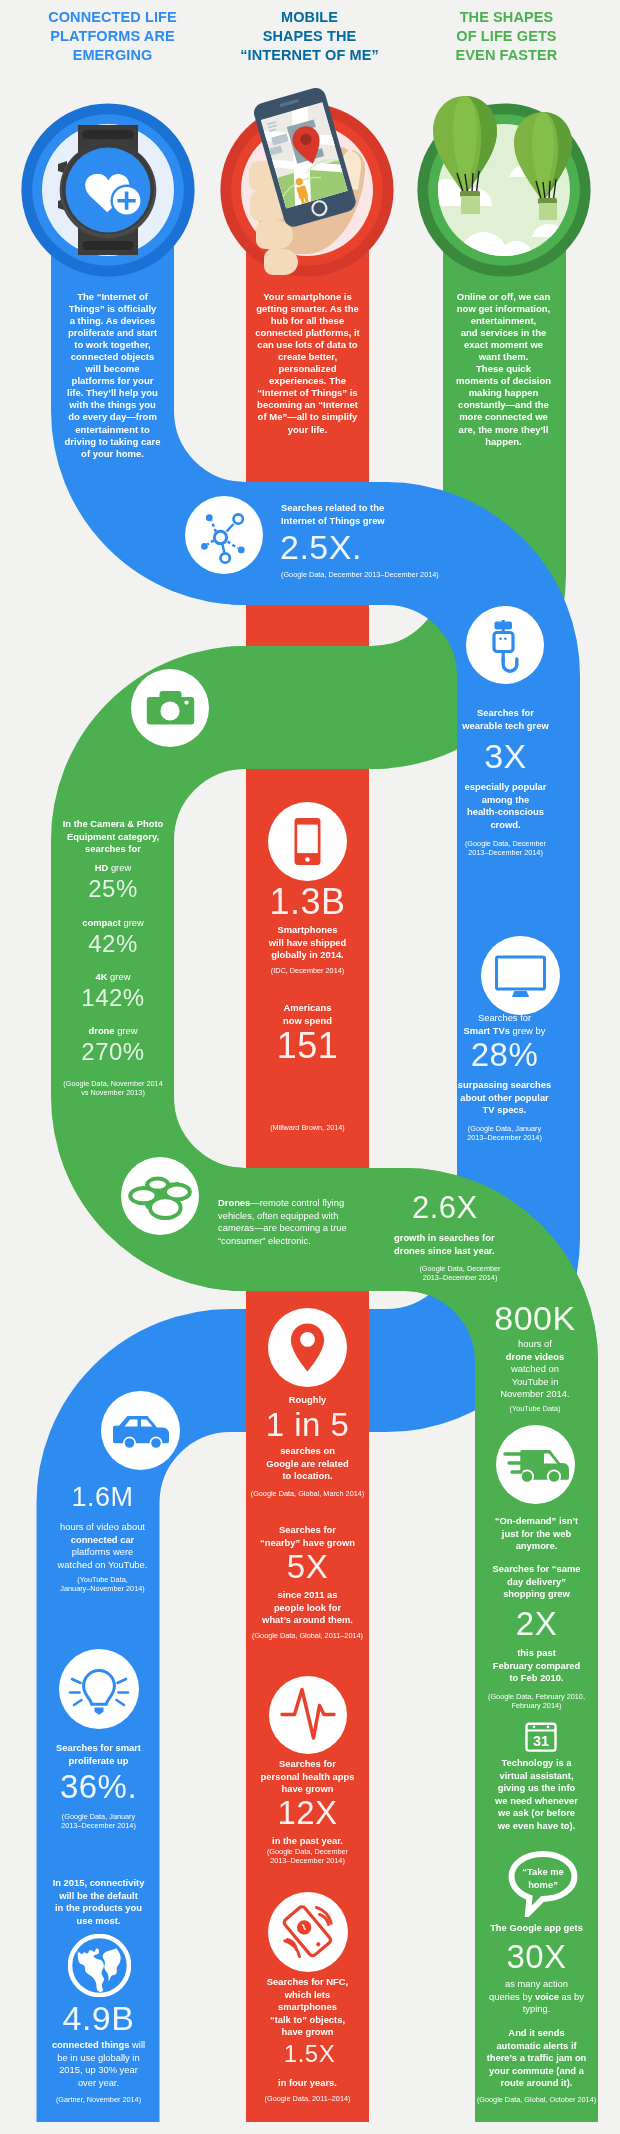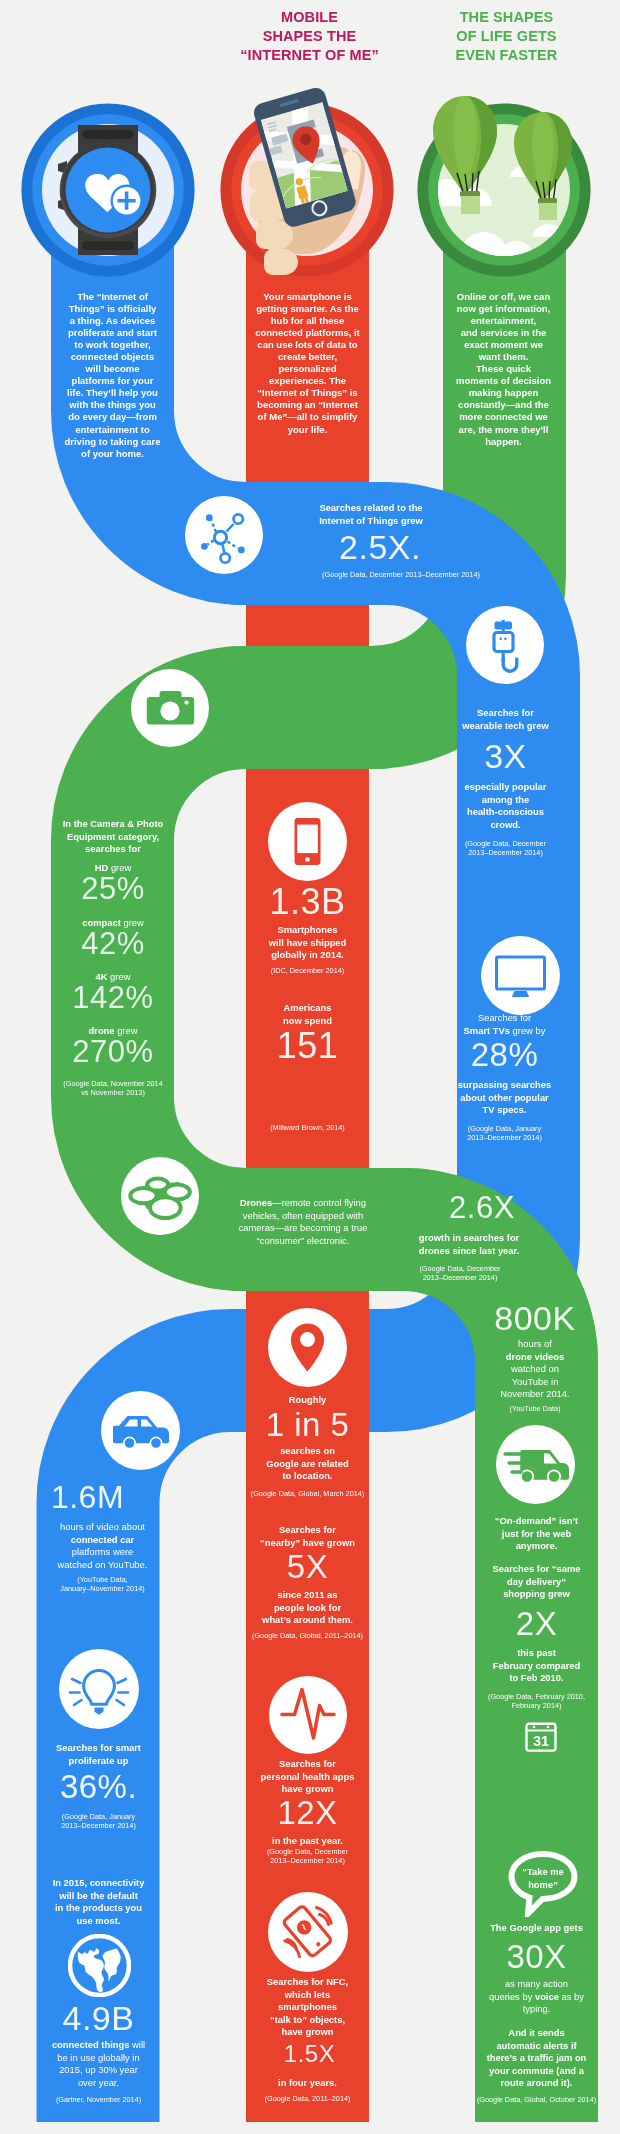--- a/index.html
+++ b/index.html
@@ -7,24 +7,24 @@
   body{width:620px;height:2134px;font-family:"Liberation Sans",sans-serif;overflow:hidden;}
   #stage{position:relative;width:620px;height:2134px;background:#f2f2f0;}
   svg.ribbons{position:absolute;left:0;top:0;}
   .hdr{position:absolute;text-align:center;font-weight:bold;font-size:14.5px;line-height:19px;letter-spacing:.1px;}
   .tx{position:absolute;text-align:center;color:#fff;font-size:9.5px;line-height:12.05px;font-weight:bold;}
   .intro{font-weight:bold;white-space:pre-line;}
   .src{font-size:7.3px;line-height:9.4px;font-weight:normal;letter-spacing:0;}
   .big{font-weight:normal;color:rgba(255,255,255,.92);font-size:40px;line-height:44px;letter-spacing:.5px;
        -webkit-text-stroke:2.1px var(--bg);paint-order:stroke fill;}
   .b-blue{--bg:#2e8bf0;} .b-red{--bg:#e8412c;} .b-green{--bg:#4caf50;}
-  .f2{font-size:31px;line-height:30px;-webkit-text-stroke-width:1.75px;color:rgba(255,255,255,.85);}
+  .f2{font-size:24px;line-height:30px;-webkit-text-stroke-width:1.75px;color:rgba(255,255,255,.85);}
   .lead{font-weight:bold;font-size:9.4px;line-height:12.6px;}
   .semi{font-weight:normal;}
-  .lft{text-align:center;}
+  .lft{text-align:left;}
   .pre{white-space:pre-line;}
   svg.ic{position:absolute;}
   b{font-weight:bold;}
 </style>
 </head>
 <body>
 
 <div id="stage">
 
 <svg class="ribbons" width="620" height="2134" viewBox="0 0 620 2134">
@@ -322,21 +322,21 @@
 what’s around them.</div>
 <div class="tx src" style="left:240px;top:1631px;width:135px">(Google Data, Global,  2011–2014)</div>
 
 <svg class="ic" width="79" height="79" viewBox="0 0 79 79" style="left:100.5px;top:1391px">
   <circle cx="39.5" cy="39.5" r="39.5" fill="#fff"></circle>
   <path d="M26.5 25 h20 l9.5 11.5 h6 a6 6 0 0 1 6 6 v8 a1.8 1.8 0 0 1 -1.8 1.8 h-52.4 a1.8 1.8 0 0 1 -1.8 -1.8 v-14 a1.8 1.8 0 0 1 1.8 -1.8 h4.2 z" fill="#2e8bf0"></path>
   <path d="M29 28.5 h7.5 v7 h-13 z M40 28.5 h5.5 l6 7 h-11.5 z" fill="#fff"></path>
   <circle cx="28.5" cy="52" r="5.6" fill="#2e8bf0" stroke="#fff" stroke-width="1.6"></circle>
   <circle cx="55" cy="52" r="5.6" fill="#2e8bf0" stroke="#fff" stroke-width="1.6"></circle>
 </svg>
-<div class="tx big b-blue" style="left:26px;top:1478px;width:123px;font-size:32px;line-height:38px">1.6M</div>
+<div class="tx big b-blue" style="left:41px;top:1478px;width:123px;font-size:27px;line-height:38px">1.6M</div>
 <div class="tx lead" style="left:33px;top:1521px;width:139px">
   <span class="semi">hours of video about</span><br>
   <b>connected car</b><br>
   <span class="semi pre">platforms were
 watched on YouTube.</span>
 </div>
 <div class="tx src pre" style="left:33px;top:1575px;width:139px">(YouTube Data,
 January–November 2014)</div>
 
 <svg class="ic" width="79" height="79" viewBox="0 0 79 79" style="left:496px;top:1425px">
@@ -435,20 +435,26 @@
 <div class="tx lead" style="left:243px;top:2077px;width:129px">in four years.</div>
 <div class="tx src" style="left:243px;top:2094px;width:129px">(Google Data, 2011–2014)</div>
 
 <svg class="ic" width="32" height="31" viewBox="0 0 32 31" style="left:525px;top:1721px">
   <rect x="1.5" y="2.8" width="29" height="26.8" rx="2.4" fill="none" stroke="#fff" stroke-width="2.4"></rect>
   <path d="M1.5 9.5 h29" stroke="#fff" stroke-width="2"></path>
   <circle cx="9" cy="6" r="1.3" fill="#fff"></circle>
   <circle cx="23" cy="6" r="1.3" fill="#fff"></circle>
   <text x="16" y="25" text-anchor="middle" font-family="Liberation Sans, sans-serif" font-size="14.5" font-weight="bold" fill="#fff">31</text>
 </svg>
+<div class="tx lead pre" style="left:468px;top:1757px;width:137px">Technology is a
+virtual assistant,
+giving us the info
+we need whenever
+we ask (or before
+we even have to).</div>
 
 <svg class="ic" width="70" height="66" viewBox="0 0 70 66" style="left:508px;top:1851px">
   <path d="M35 3 C17.5 3 3.5 12.5 3.5 25.5 C3.5 35 11 43 21.5 46.5 L20 62.5 L34.5 48 C53 47.7 66.5 38.2 66.5 25.5 C66.5 12.5 52.5 3 35 3 z" fill="none" stroke="#fff" stroke-width="6"></path>
 </svg>
 <div class="tx lead pre" style="left:512px;top:1866px;width:62px">“Take me
 home”</div>
 <div class="tx lead" style="left:468px;top:1922px;width:137px">The Google app gets</div>
 <div class="tx big b-green" style="left:474px;top:1938px;width:125px;font-size:33px;line-height:37px">30X</div>
 <div class="tx lead pre" style="left:468px;top:1978px;width:137px"><span class="semi">as many action
 queries by </span><b>voice</b><span class="semi"> as by
@@ -493,21 +499,26 @@
 connected platforms, it
 can use lots of data to
 create better,
 personalized
 experiences. The
 “Internet of Things” is
 becoming an “Internet
 of Me”—all to simplify
 your life.</div>
 
-<div class="hdr" style="left:213px;top:8px;width:193px;color:#be185d">
+<div class="hdr" style="left:16px;top:8px;width:193px;color:#2e8bf0">
+  <div>CONNECTED LIFE</div>
+  <div>PLATFORMS ARE</div>
+  <div>EMERGING</div>
+</div>
+<div class="hdr" style="left:213px;top:8px;width:193px;color:#0369a1">
   <div>MOBILE</div>
   <div>SHAPES THE</div>
   <div>“INTERNET OF ME”</div>
 </div>
 <div class="hdr" style="left:410px;top:8px;width:193px;color:#4caf50">
   <div>THE SHAPES</div>
   <div>OF LIFE GETS</div>
   <div>EVEN FASTER</div>
 </div>
 

